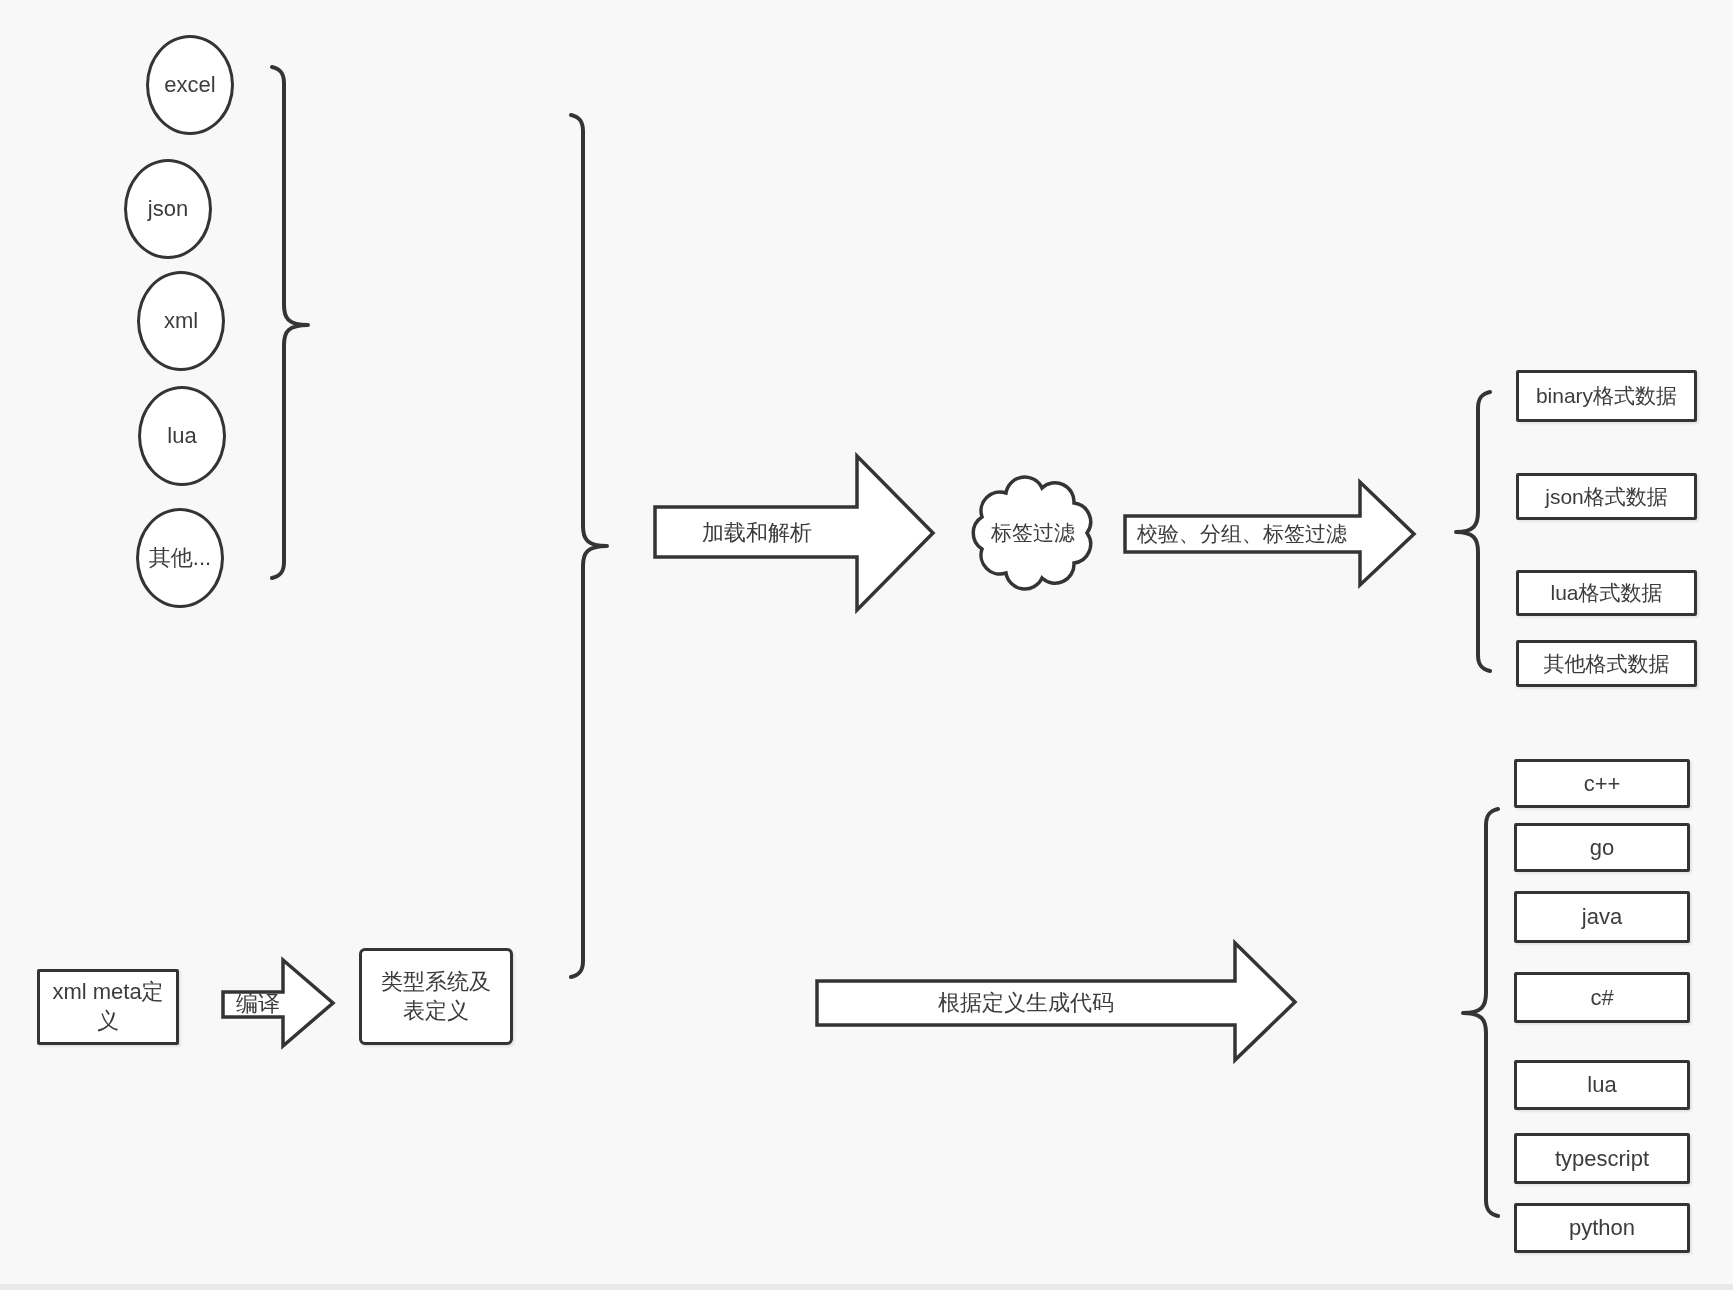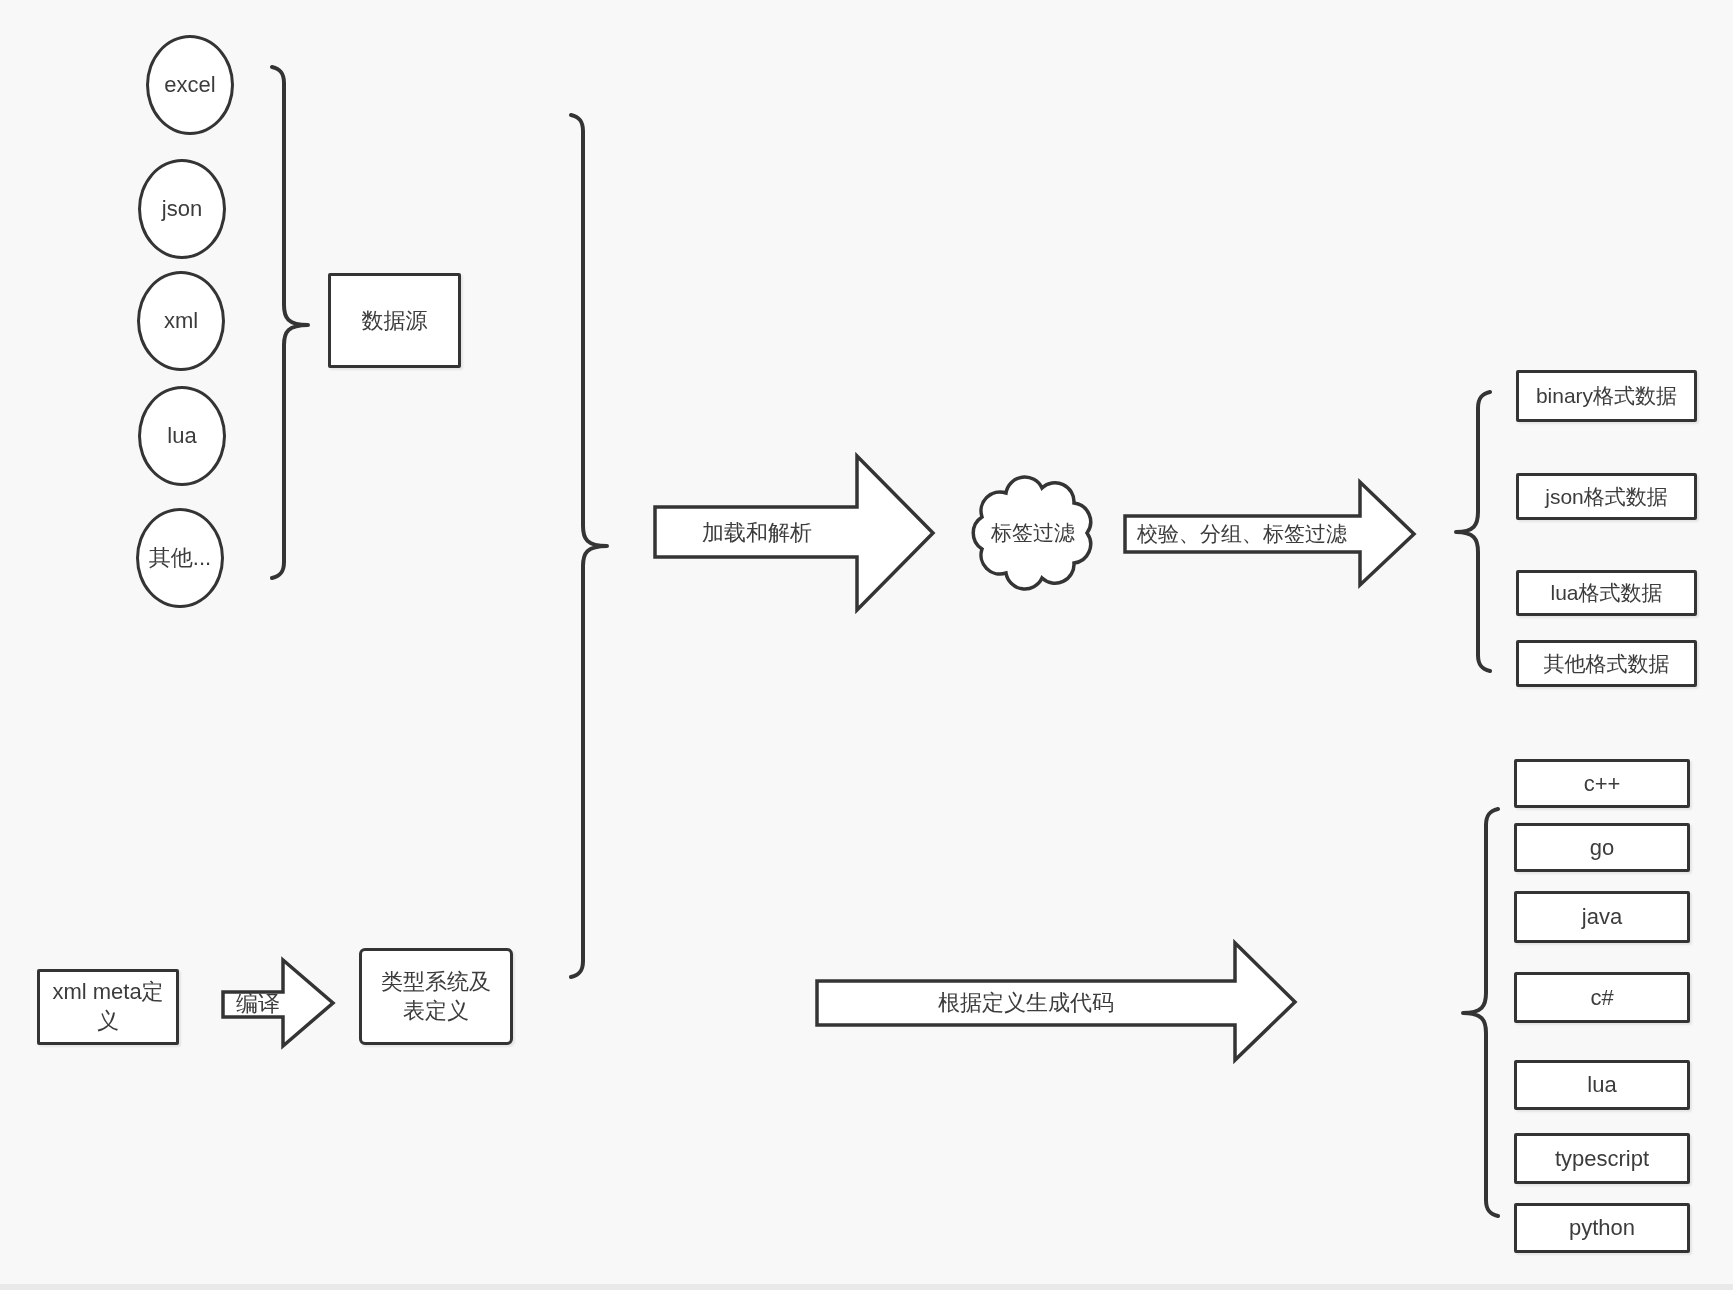--- a/index.html
+++ b/index.html
@@ -64,26 +64,25 @@
 
       <polygon points="817,981 1235,981 1235,943 1295,1002 1235,1060 1235,1025 817,1025"></polygon>
 
       <polygon points="223,992 283,992 283,960 333,1003 283,1046 283,1017 223,1017"></polygon>
 
       <path d="M1087,533 A19 19 0 0 1 1074,563 A19 19 0 0 1 1042,578 A19 19 0 0 1 1006,573 A19 19 0 0 1 982,549 A19 19 0 0 1 982,517 A19 19 0 0 1 1006,493 A19 19 0 0 1 1042,488 A19 19 0 0 1 1074,503 A19 19 0 0 1 1087,533 Z"></path>
     </g>
   </svg>
 
   <div class="shape ellipse" style="left:146px;top:35px;width:88px;height:100px;">excel</div>
-  <div class="shape ellipse" style="left:138px;top:159px;width:88px;height:100px;">json</div>
+  <div class="shape ellipse" style="left:124px;top:159px;width:88px;height:100px;">json</div>
   <div class="shape ellipse" style="left:137px;top:271px;width:88px;height:100px;">xml</div>
   <div class="shape ellipse" style="left:138px;top:386px;width:88px;height:100px;">lua</div>
   <div class="shape ellipse" style="left:136px;top:508px;width:88px;height:100px;">其他...</div>
 
-  <div class="shape rect" style="left:328px;top:273px;width:133px;height:95px;">数据源</div>
 
   <div class="shape rect wrap" style="left:37px;top:969px;width:142px;height:76px;">xml meta定义</div>
 
   <div class="shape rounded wrap" style="left:359px;top:948px;width:154px;height:97px;">类型系统及表定义</div>
 
   <div class="shape rect" style="left:1516px;top:370px;width:181px;height:52px;font-size:21px;">binary格式数据</div>
   <div class="shape rect" style="left:1516px;top:473px;width:181px;height:47px;font-size:21px;">json格式数据</div>
   <div class="shape rect" style="left:1516px;top:570px;width:181px;height:46px;font-size:21px;">lua格式数据</div>
   <div class="shape rect" style="left:1516px;top:640px;width:181px;height:47px;font-size:21px;">其他格式数据</div>
 

